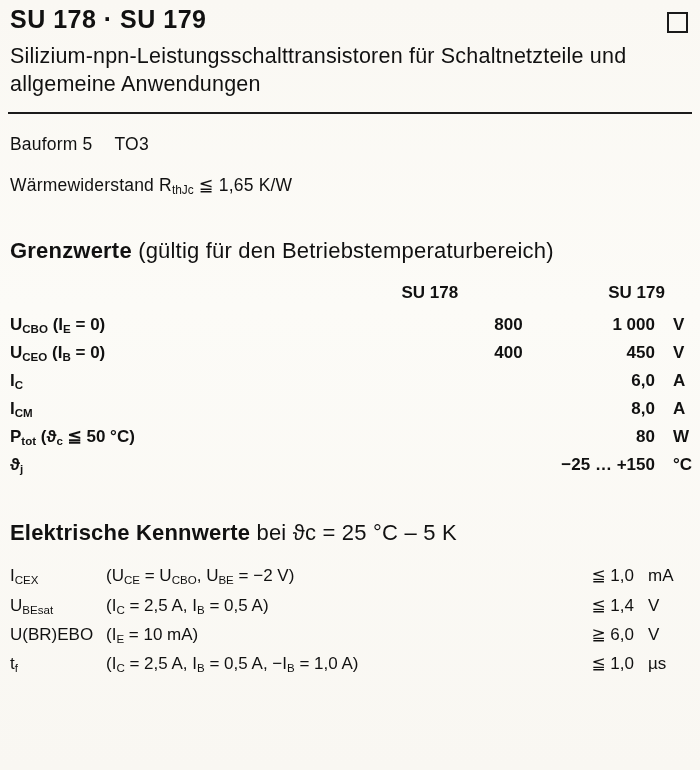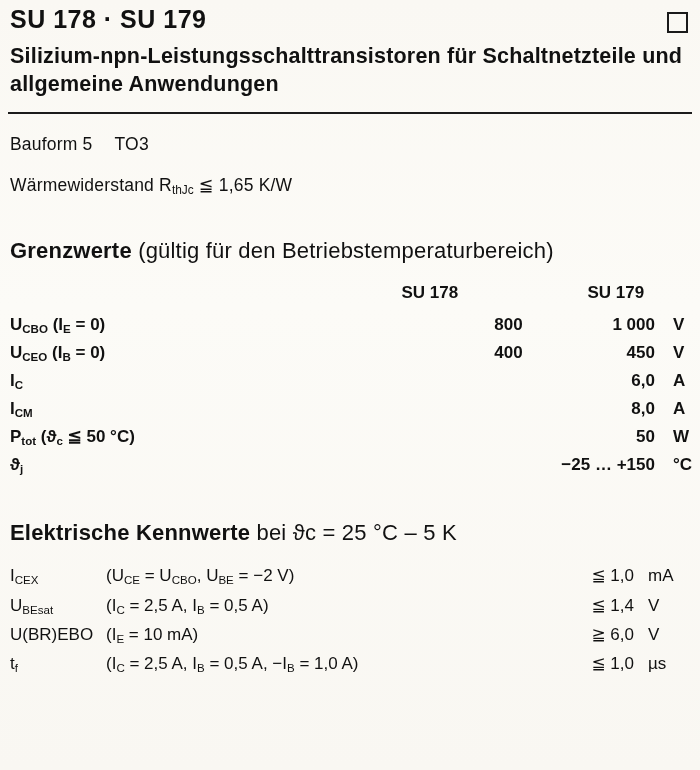--- a/index.html
+++ b/index.html
@@ -52,21 +52,21 @@
     height: 17px;
     border: 2px solid #1a1a1a;
     margin-top: 6px;
     margin-right: 4px;
   }
   .subtitle {
     font-size: 21.5px;
     line-height: 1.32;
     margin: 8px 0 0 2px;
     letter-spacing: 0.2px;
-    font-weight: bold;
+    font-weight: normal;
   }
   .rule {
     border: 0;
     border-top: 2.5px solid #1b1b1b;
     margin: 14px 0 0 0;
   }
 
   
   .body-line {
     font-size: 17.5px;
@@ -108,21 +108,21 @@
     font-weight: bold;
     text-align: left;
     vertical-align: baseline;
     line-height: 1.45;
   }
   .limits .c-param { width: 420px; padding-left: 2px; }
   .limits .c-v1 { width: 130px; text-align: right; padding-right: 44px; }
   .limits .c-v2 { width: 94px; text-align: right; padding-right: 10px; }
   .limits .c-unit { text-align: left; padding-left: 8px; }
   .limits .head-v1 { text-align: left; padding-left: 0; padding-right: 0; }
-  .limits .head-v2 { text-align: center; padding-left: 0; padding-right: 0; }
+  .limits .head-v2 { text-align: right; padding-left: 0; padding-right: 0; }
   .limits thead td { padding-bottom: 6px; }
   .limits .span-val {
     text-align: right;
     padding-right: 10px;
     margin-top: 14px;
   }
 
   
   .elec {
     margin-top: 16px;
@@ -193,21 +193,21 @@
             <td class="span-val" colspan="2">6,0</td>
             <td class="c-unit">A</td>
           </tr>
           <tr>
             <td class="c-param">I<sub>CM</sub></td>
             <td class="span-val" colspan="2">8,0</td>
             <td class="c-unit">A</td>
           </tr>
           <tr>
             <td class="c-param">P<sub>tot</sub><span class="nowrap"> (ϑ<sub>c</sub> ≦ 50 °C)</span></td>
-            <td class="span-val" colspan="2">50</td>
+            <td class="span-val" colspan="2">80</td>
             <td class="c-unit">W</td>
           </tr>
           <tr>
             <td class="c-param">ϑ<sub>j</sub></td>
             <td class="span-val" colspan="2">−25 … +150</td>
             <td class="c-unit">°C</td>
           </tr>
         </tbody>
     </table>
 

